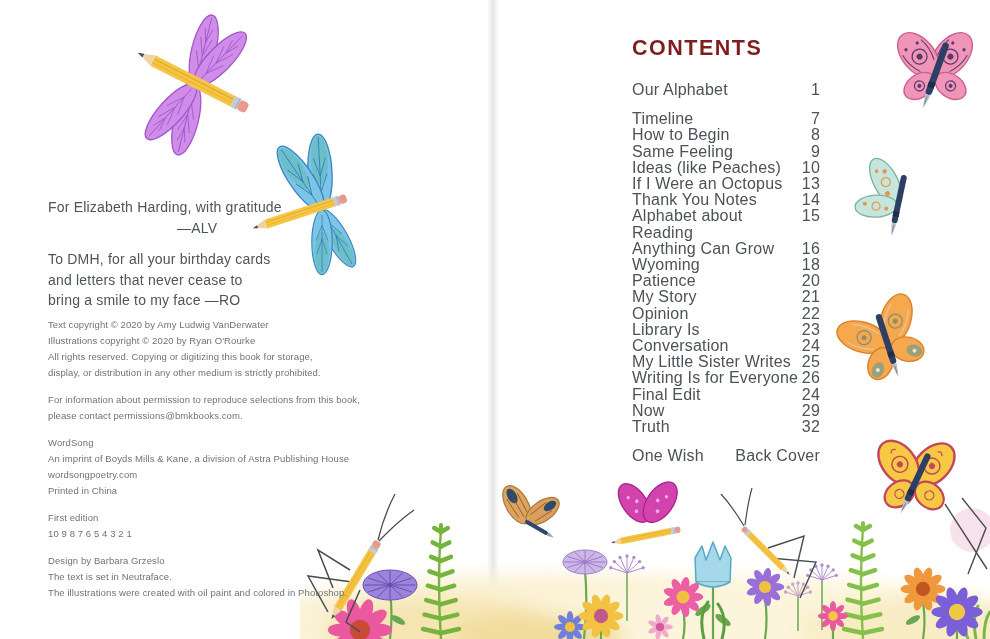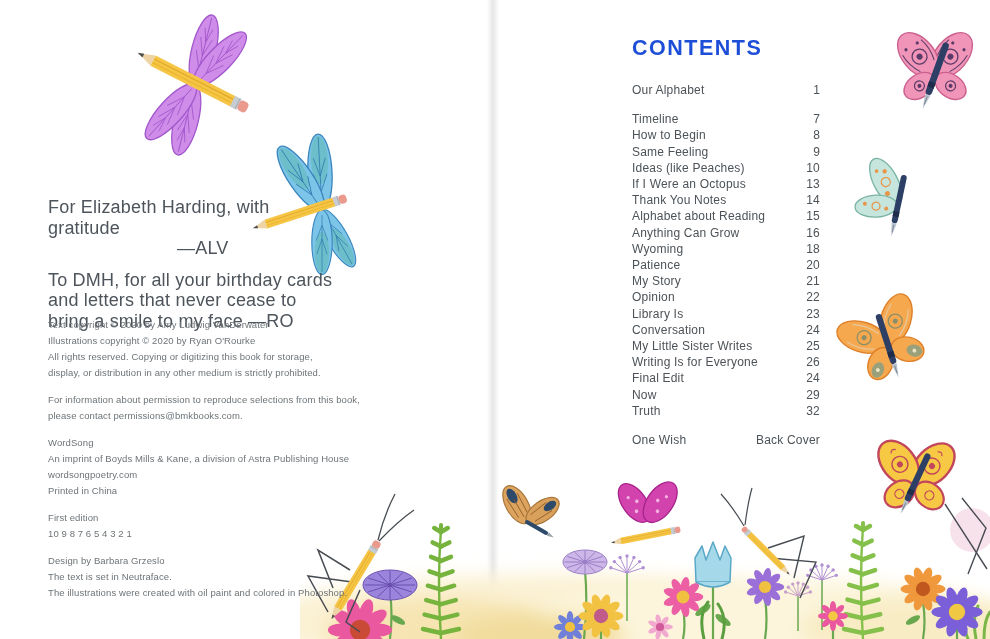--- a/index.html
+++ b/index.html
@@ -7,38 +7,38 @@
     position:relative; width:990px; height:639px; background:#ffffff;
     overflow:hidden; font-family:"Liberation Sans", sans-serif;
   }
   .fold {
     position:absolute; left:487px; top:0; width:12px; height:639px;
     background:linear-gradient(to right, rgba(110,110,110,0) 0%, rgba(110,110,110,0.16) 46%, rgba(110,110,110,0.16) 54%, rgba(110,110,110,0) 100%);
   }
   .illus { position:absolute; }
   .dedication {
     position:absolute; left:48px; top:197px; width:290px;
-    font-size:18px; line-height:20.5px; color:#4d545b; letter-spacing:0.2px;
+    font-size:14px; line-height:20.5px; color:#4d545b; letter-spacing:0.2px;
   }
   .dedication .sig { margin-left:129px; }
   .dedication .ded2 { margin-top:11px; white-space:pre-line; }
   .colophon {
     position:absolute; left:48px; top:317px; width:370px;
     font-size:9.5px; line-height:16px; color:#6d7377; letter-spacing:0.1px;
   }
   .colophon p { margin:0 0 11px 0; white-space:pre-line; }
   .colophon p:last-child { margin-bottom:0; }
   .toc { position:absolute; left:632px; top:36px; width:188px; color:#4c5257; }
   .toc-title {
     font-size:21.5px; font-weight:bold; letter-spacing:1.5px;
-    color:#1d4ed8; margin:0 0 21px 0;
+    color:#7f1d1d; margin:0 0 21px 0;
   }
   .toc-row {
     display:flex; justify-content:space-between;
-    font-size:12px; line-height:16.2px; letter-spacing:0.2px;
+    font-size:16px; line-height:16.2px; letter-spacing:0.2px;
   }
   .toc-row.gap-before { margin-top:13px; }
   .toc-page { text-align:right; }
 </style>
 </head>
 <body>
 
 <div class="spread">
 
   <svg width="0" height="0" style="position:absolute" aria-hidden="true">

